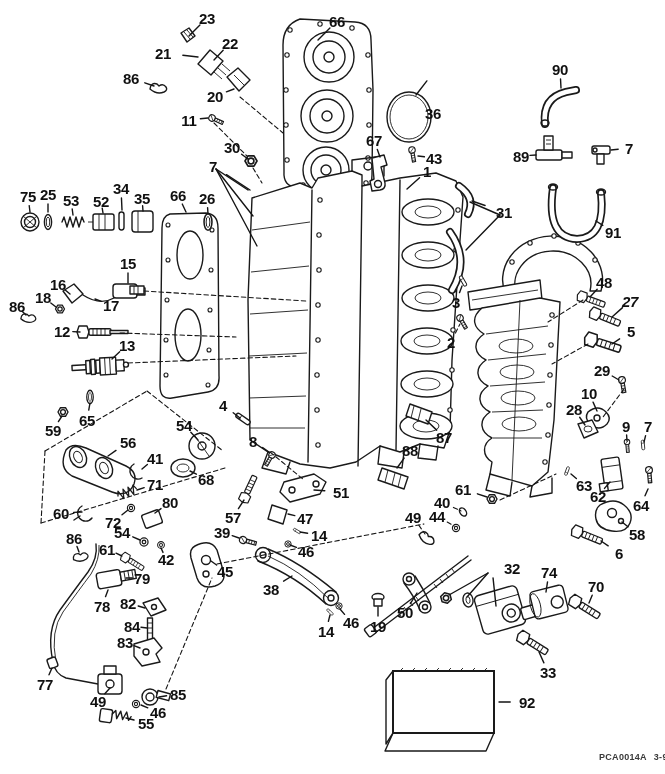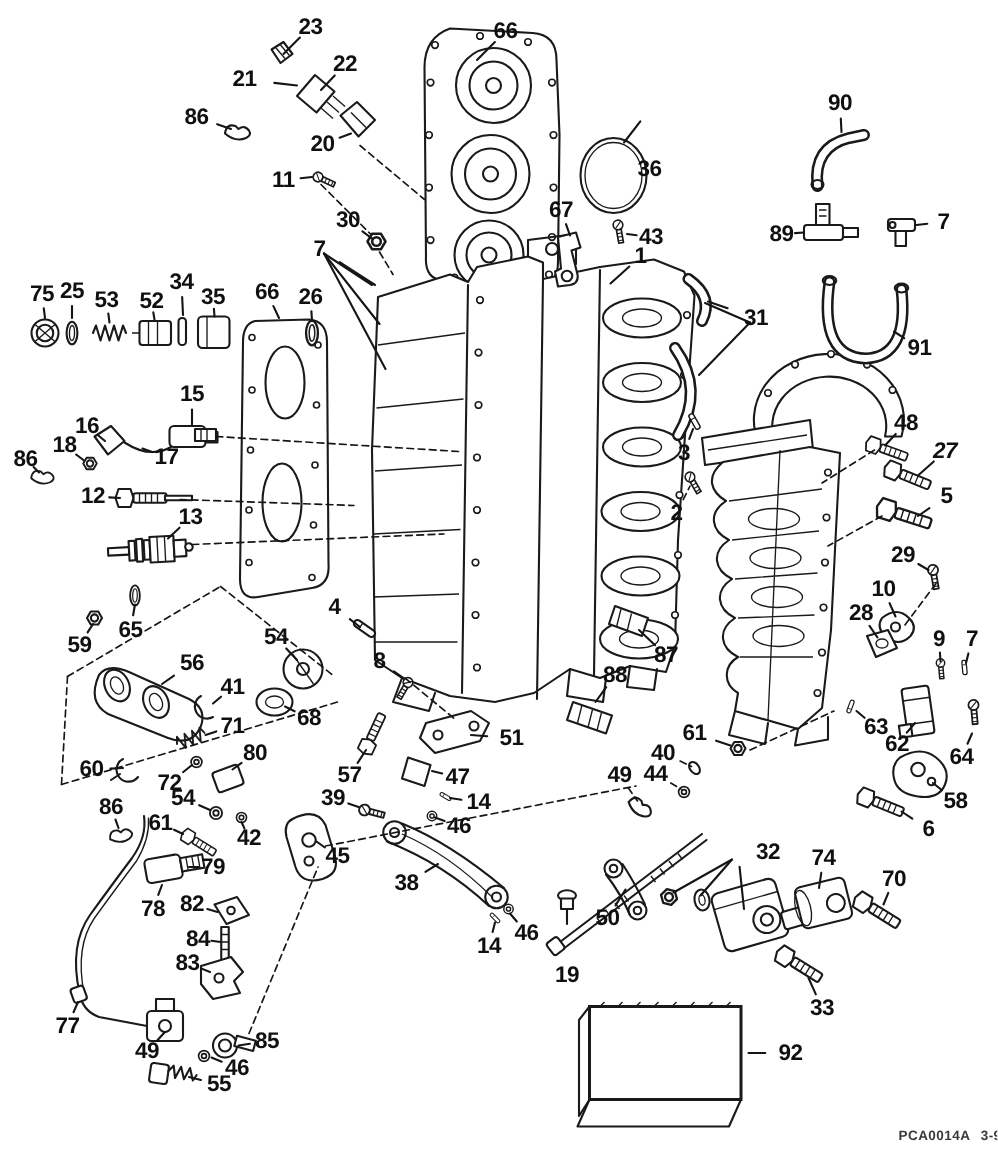--- a/index.html
+++ b/index.html
@@ -636,21 +636,21 @@
       <div class="callout" style="left: 178px; top: 694px;">85</div>
       <div class="callout" style="left: 158px; top: 712px;">46</div>
       <div class="callout" style="left: 146px; top: 723px;">55</div>
       <div class="callout" style="left: 341px; top: 492px;">51</div>
       <div class="callout" style="left: 305px; top: 518px;">47</div>
       <div class="callout" style="left: 319px; top: 535px;">14</div>
       <div class="callout" style="left: 306px; top: 551px;">46</div>
       <div class="callout" style="left: 271px; top: 589px;">38</div>
       <div class="callout" style="left: 326px; top: 631px;">14</div>
       <div class="callout" style="left: 351px; top: 622px;">46</div>
-      <div class="callout" style="left: 378px; top: 626px; margin-top: 24px;">19</div>
+      <div class="callout" style="left: 378px; top: 626px;">19</div>
       <div class="callout" style="left: 405px; top: 612px;">50</div>
       <div class="callout" style="left: 413px; top: 517px;">49</div>
       <div class="callout" style="left: 437px; top: 516px;">44</div>
       <div class="callout" style="left: 442px; top: 502px;">40</div>
       <div class="callout" style="left: 463px; top: 489px;">61</div>
       <div class="callout" style="left: 492px; top: 568px; margin-left: 20px;">32</div>
       <div class="callout" style="left: 549px; top: 572px;">74</div>
       <div class="callout" style="left: 596px; top: 586px;">70</div>
       <div class="callout" style="left: 548px; top: 672px;">33</div>
       <div class="callout" style="left: 619px; top: 553px;">6</div>

